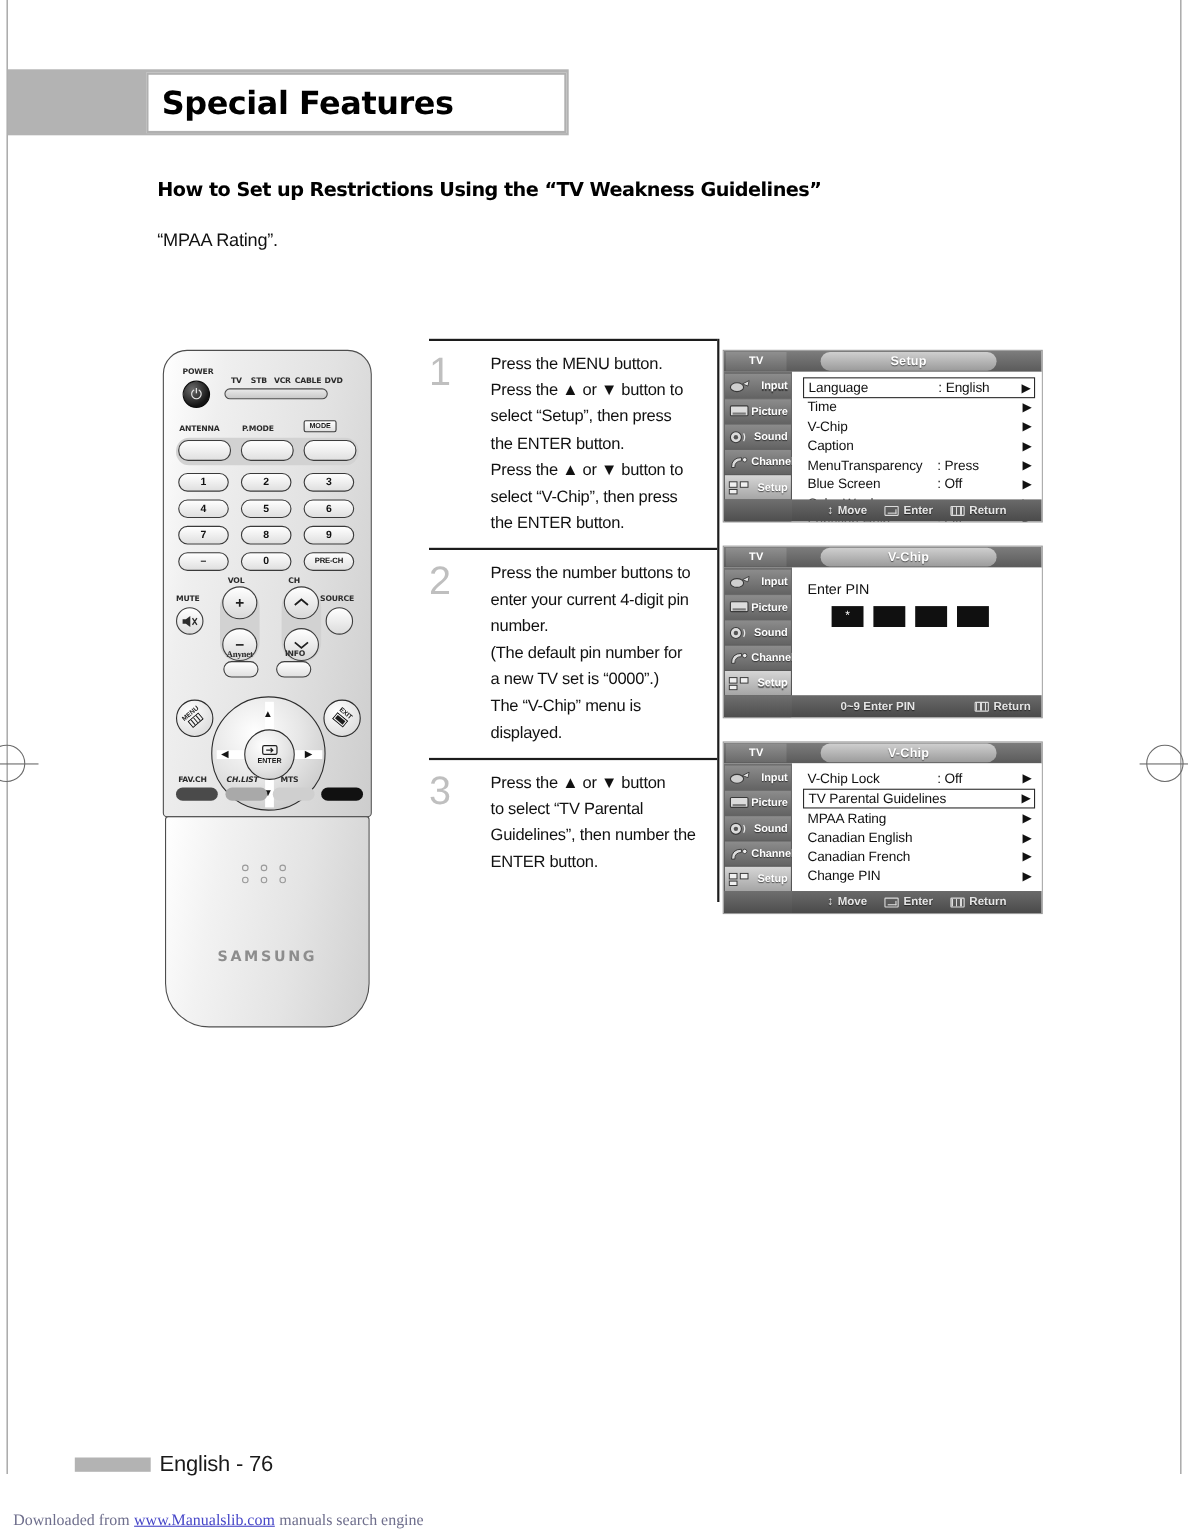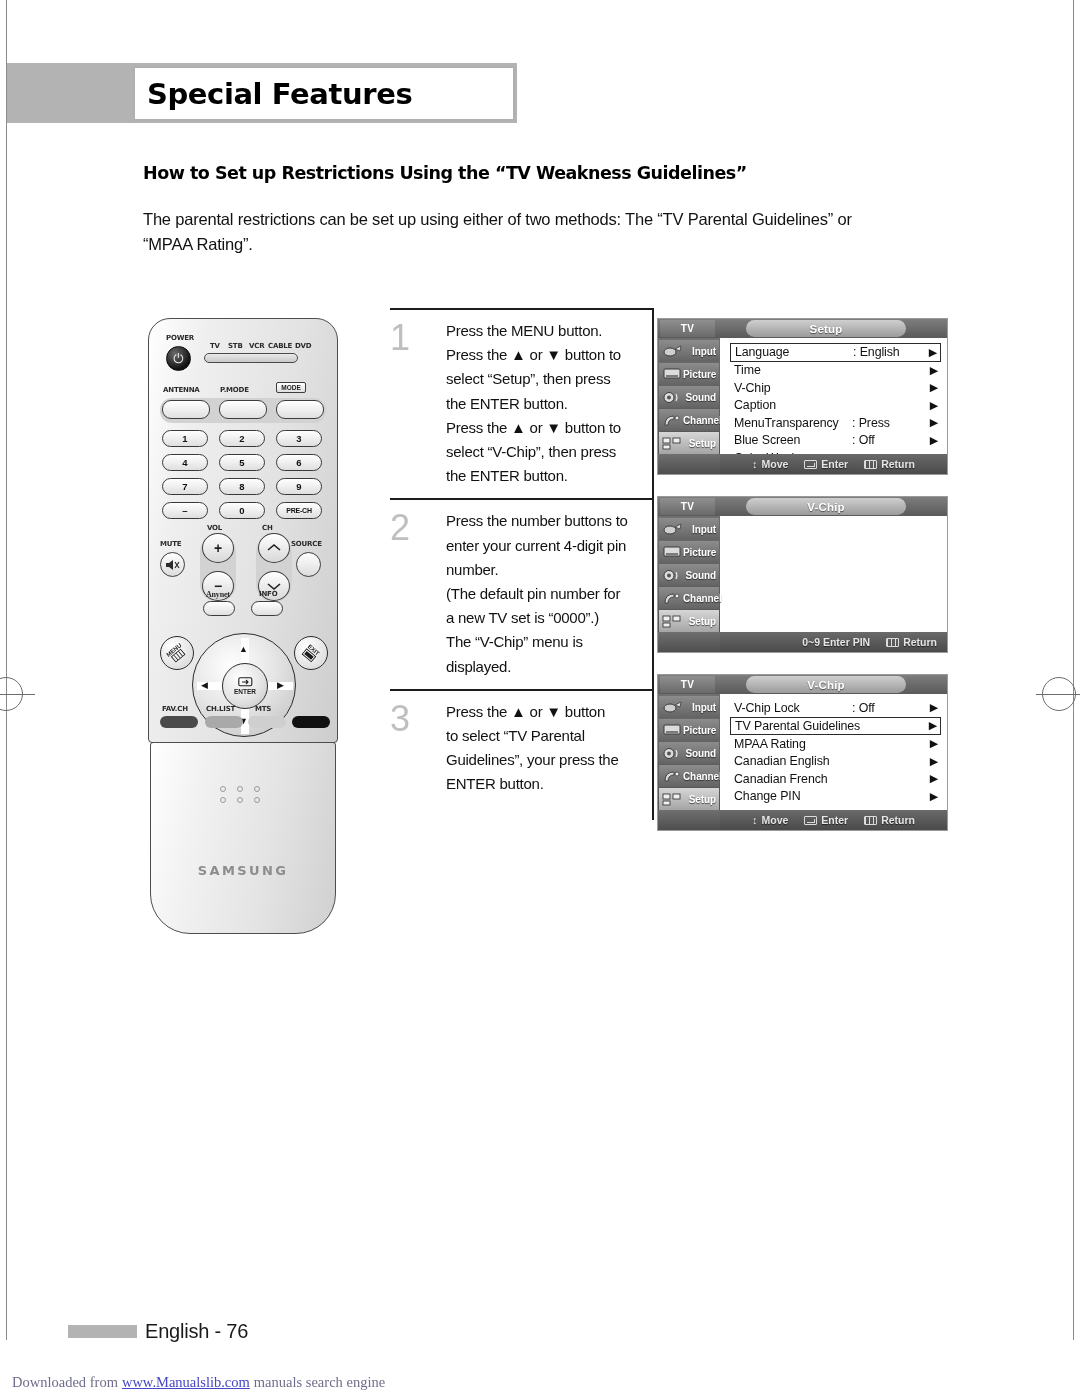--- a/index.html
+++ b/index.html
@@ -148,21 +148,21 @@
   .osd-row .arr  { width:12px; text-align:right; font-size:11px; color:#111; }
 
   .osd-bottombar {
     position:absolute; left:62px; right:0; bottom:0; height:20px;
     background:linear-gradient(#6a6a6a,#4a4a4a);
     display:flex; align-items:center; justify-content:center; gap:16px;
     color:#e6e6e6; font-size:10.5px; font-weight:bold;
     text-shadow:0 1px 1px rgba(0,0,0,.6);
   }
   .osd-bottombar .hint { display:flex; align-items:center; gap:4px; }
-  .osd-bottombar.pinbar { justify-content:flex-end; padding:0 10px 0 44px; }
+  .osd-bottombar.pinbar { justify-content:space-between; padding:0 10px 0 44px; }
   .osd-corner {
     position:absolute; left:0; bottom:0; width:62px; height:20px;
     background:linear-gradient(#6f6f6f,#4e4e4e);
   }
 
   .pin-label { font-size:13px; color:#111; padding:12px 0 0 14px; }
   .pin-boxes { display:flex; gap:9px; padding:8px 0 0 36px; }
   .pin-box { width:29px; height:19px; background:#101010; display:flex; align-items:center; justify-content:center; }
   .pin-box .star { color:#ffffff; font-size:11px; line-height:11px; }
 
@@ -301,21 +301,20 @@
     <div class="hline"></div>
 </div>
 
 <div class="header-band"></div>
 <div class="header-box">
   <div class="header-title">Special Features</div>
 </div>
 
 <div class="section-head">How to Set up Restrictions Using the “TV Weakness Guidelines”</div>
 <div class="intro">
-  <div>The parental restrictions can be set up using either of two methods: The “TV Parental Guidelines” or</div>
   <div>“MPAA Rating”.</div>
 </div>
 
 <div class="col-rule-right"></div>
 <div class="steps">
 
   <div class="step step1">
     <div class="step-num">1</div>
     <div class="step-body">
       <div class="line">Press the MENU button.</div>
@@ -339,21 +338,21 @@
       <div class="line">The “V-Chip” menu is</div>
       <div class="line">displayed.</div>
     </div>
   </div>
 
   <div class="step step3">
     <div class="step-num">3</div>
     <div class="step-body">
       <div class="line">Press the ▲ or ▼ button</div>
       <div class="line">to select “TV Parental</div>
-      <div class="line">Guidelines”, your press the</div>
+      <div class="line">Guidelines”, then number the</div>
       <div class="line">ENTER button.</div>
     </div>
   </div>
 </div>
 
 <div class="osd osd-1">
   <div class="osd-topbar"></div>
   <div class="osd-tv">TV</div>
   <div class="osd-title-pill">Setup</div>
 
@@ -533,20 +532,37 @@
     <div class="osd-side-item">
       <span class="ico">
         <svg width="20" height="13" viewBox="0 0 20 13">
             <path d="M2 10 L16 2 L18 6 L4 12 Z" fill="#d6d6d6" stroke="#3a3a3a" stroke-width="0.9"></path>
           </svg>
       </span>
       <span class="lbl">Guide</span>
     </div>
   </div>
 
+  <div class="osd-body">
+    <div class="pin-label">Enter PIN</div>
+    <div class="pin-boxes">
+      <div class="pin-box">
+          <span class="star">*</span>
+        </div>
+      <div class="pin-box">
+          <span class="star"></span>
+        </div>
+      <div class="pin-box">
+          <span class="star"></span>
+        </div>
+      <div class="pin-box">
+          <span class="star"></span>
+        </div>
+    </div>
+  </div>
 
   <div class="osd-corner"></div>
   <div class="osd-bottombar pinbar">
     <span class="hint">
       <span>0~9 Enter PIN</span>
     </span>
     <span class="hint">
       <span class="glyph-return"></span>
       <span>Return</span>
     </span>
@@ -774,21 +790,21 @@
       <span>
         <svg width="13" height="8" viewBox="0 0 13 8">
             <rect x="0.5" y="0.5" width="12" height="7" fill="none" stroke="#1c1c1c" stroke-width="1"></rect>
             <rect x="2" y="2" width="9" height="4" fill="#1c1c1c"></rect>
           </svg>
       </span>
     </span>
   </div>
 
   <div class="rlabel" style="left:14px;  top:387px;">FAV.CH</div>
-  <div class="rlabel" style="left:58px;  top:387px;">CH.LIST</div>
+  <div class="rlabel" style="left:58px;  top:387px;font-style:italic;">CH.LIST</div>
   <div class="rlabel" style="left:107px; top:387px;">MTS</div>
   <div class="bottom-btn" style="left:12px;  top:398px; background:#4a4a4a;"></div>
   <div class="bottom-btn" style="left:57px;  top:398px; background:#a9a9a9;"></div>
   <div class="bottom-btn" style="left:100px; top:398px; background:#cfcfcf;"></div>
   <div class="bottom-btn" style="left:144px; top:398px; background:#111111;"></div>
 
   <div class="ir-dots">
     <div class="row">
         <div class="ir-dot"></div>
         <div class="ir-dot"></div>

